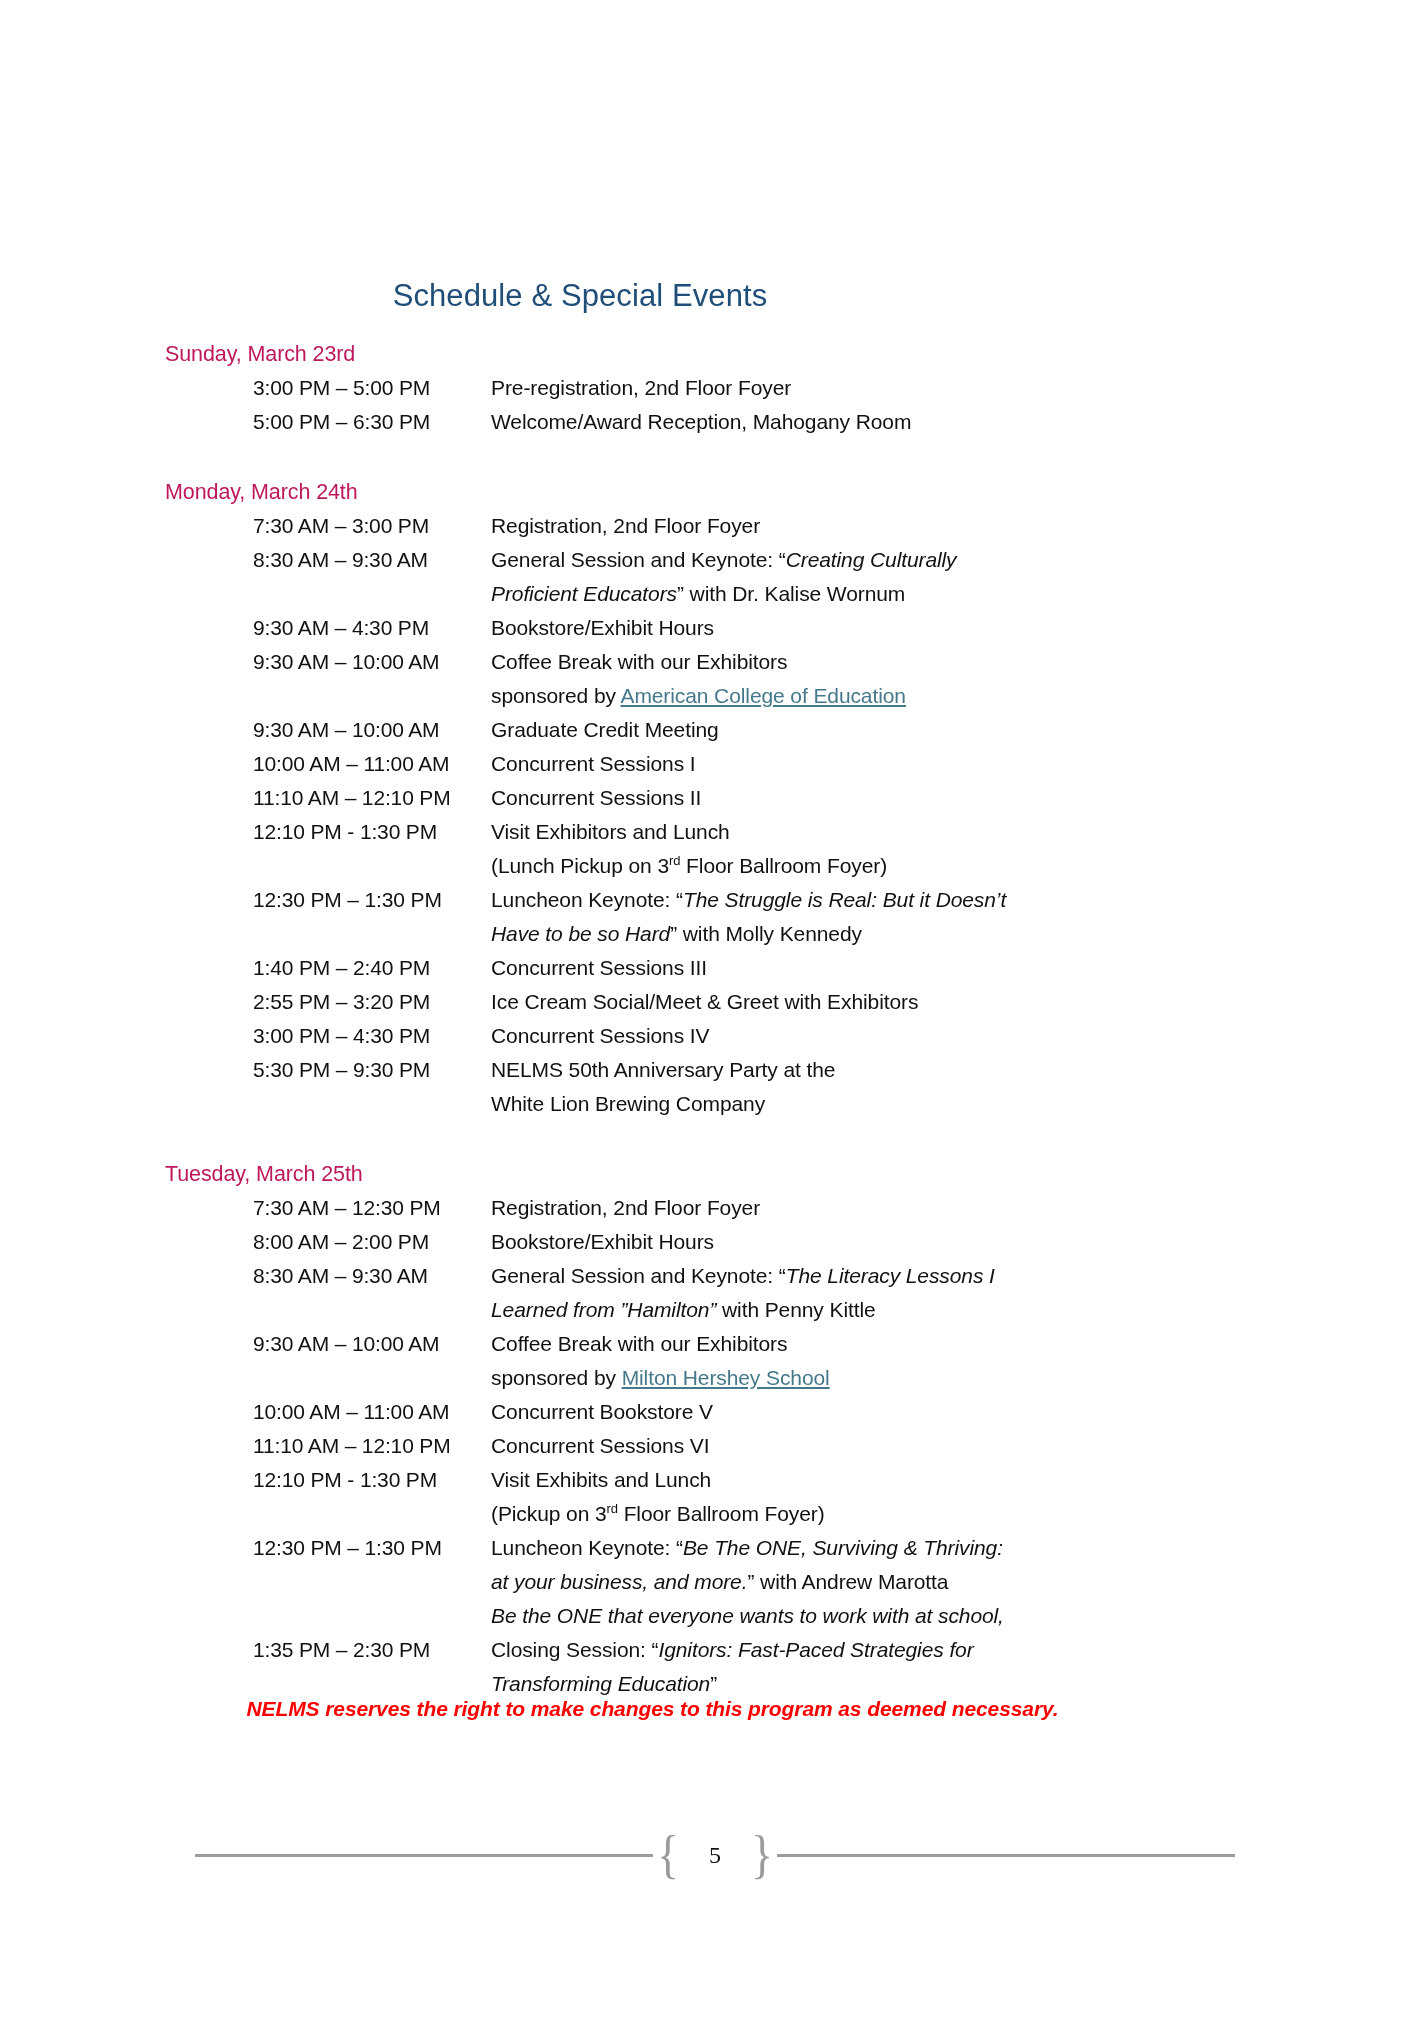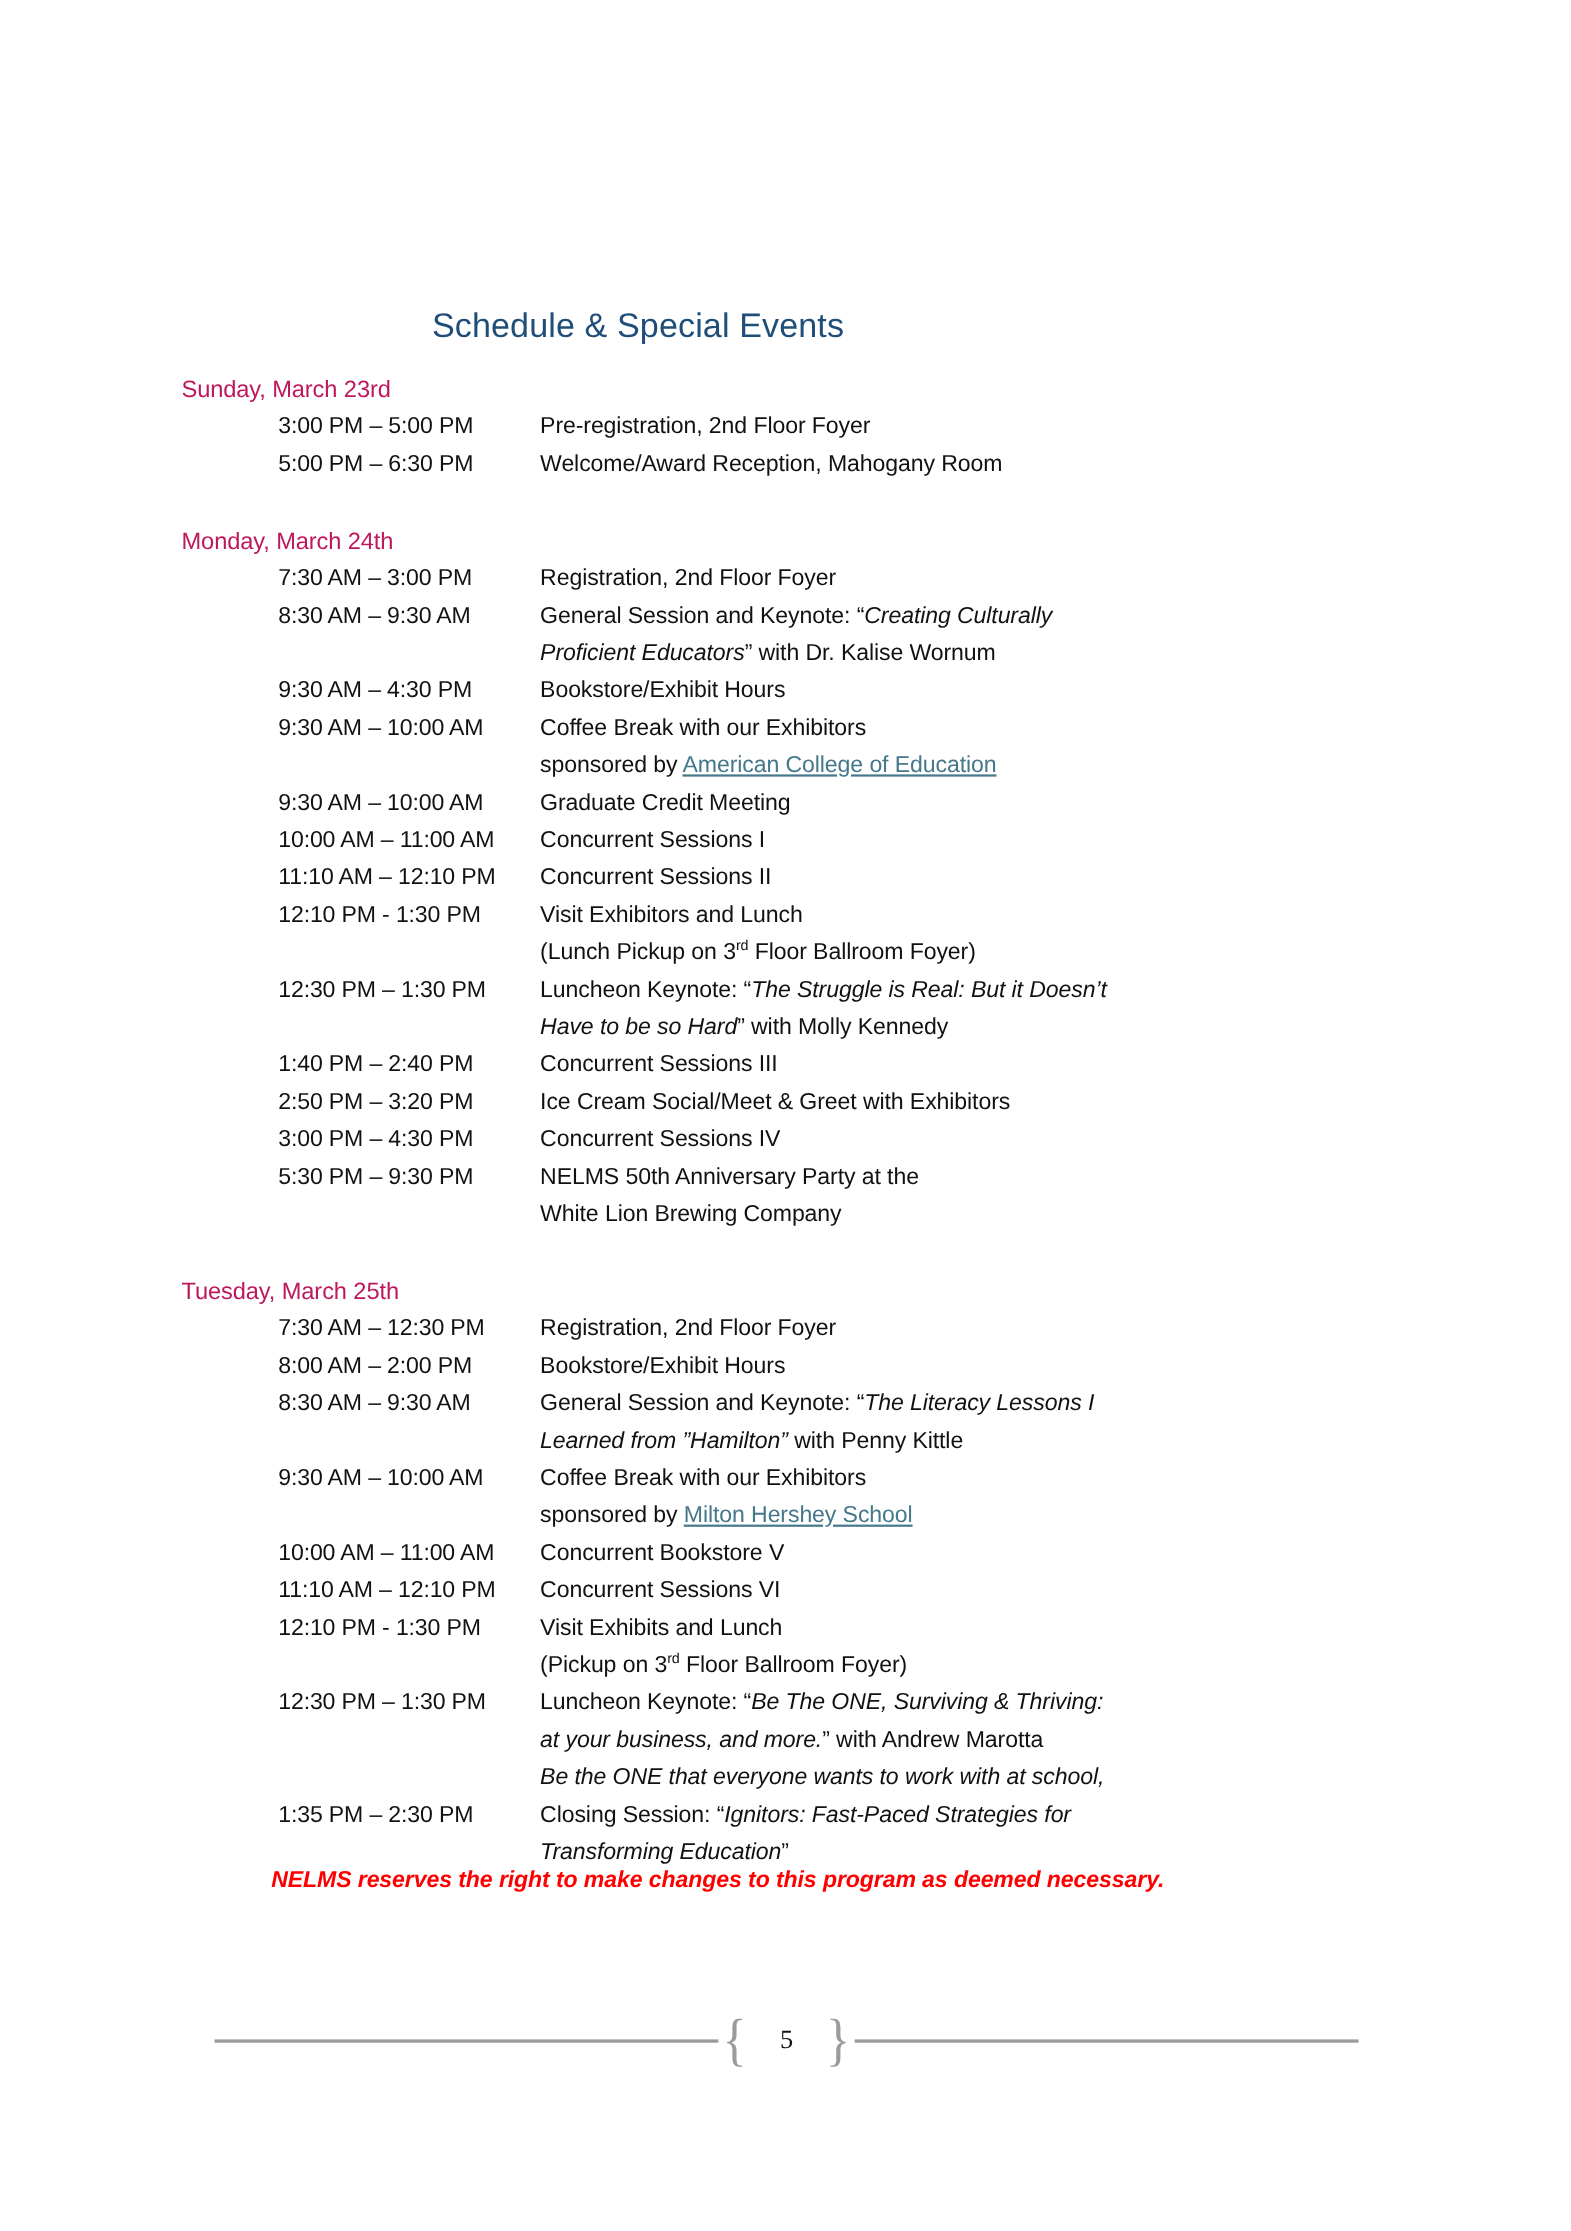--- a/index.html
+++ b/index.html
@@ -213,21 +213,21 @@
           </div>
           <div class="row cont">
             <div class="time"></div>
             <div class="desc"><i>Have to be so Hard</i>” with Molly Kennedy</div>
           </div>
           <div class="row">
             <div class="time">1:40 PM – 2:40 PM</div>
             <div class="desc">Concurrent Sessions III</div>
           </div>
           <div class="row">
-            <div class="time">2:50 PM – 3:20 PM</div>
+            <div class="time">2:55 PM – 3:20 PM</div>
             <div class="desc">Ice Cream Social/Meet &amp; Greet with Exhibitors</div>
           </div>
           <div class="row">
             <div class="time">3:00 PM – 4:30 PM</div>
             <div class="desc">Concurrent Sessions IV</div>
           </div>
           <div class="row">
             <div class="time">5:30 PM – 9:30 PM</div>
             <div class="desc">NELMS 50th Anniversary Party at the</div>
           </div>

